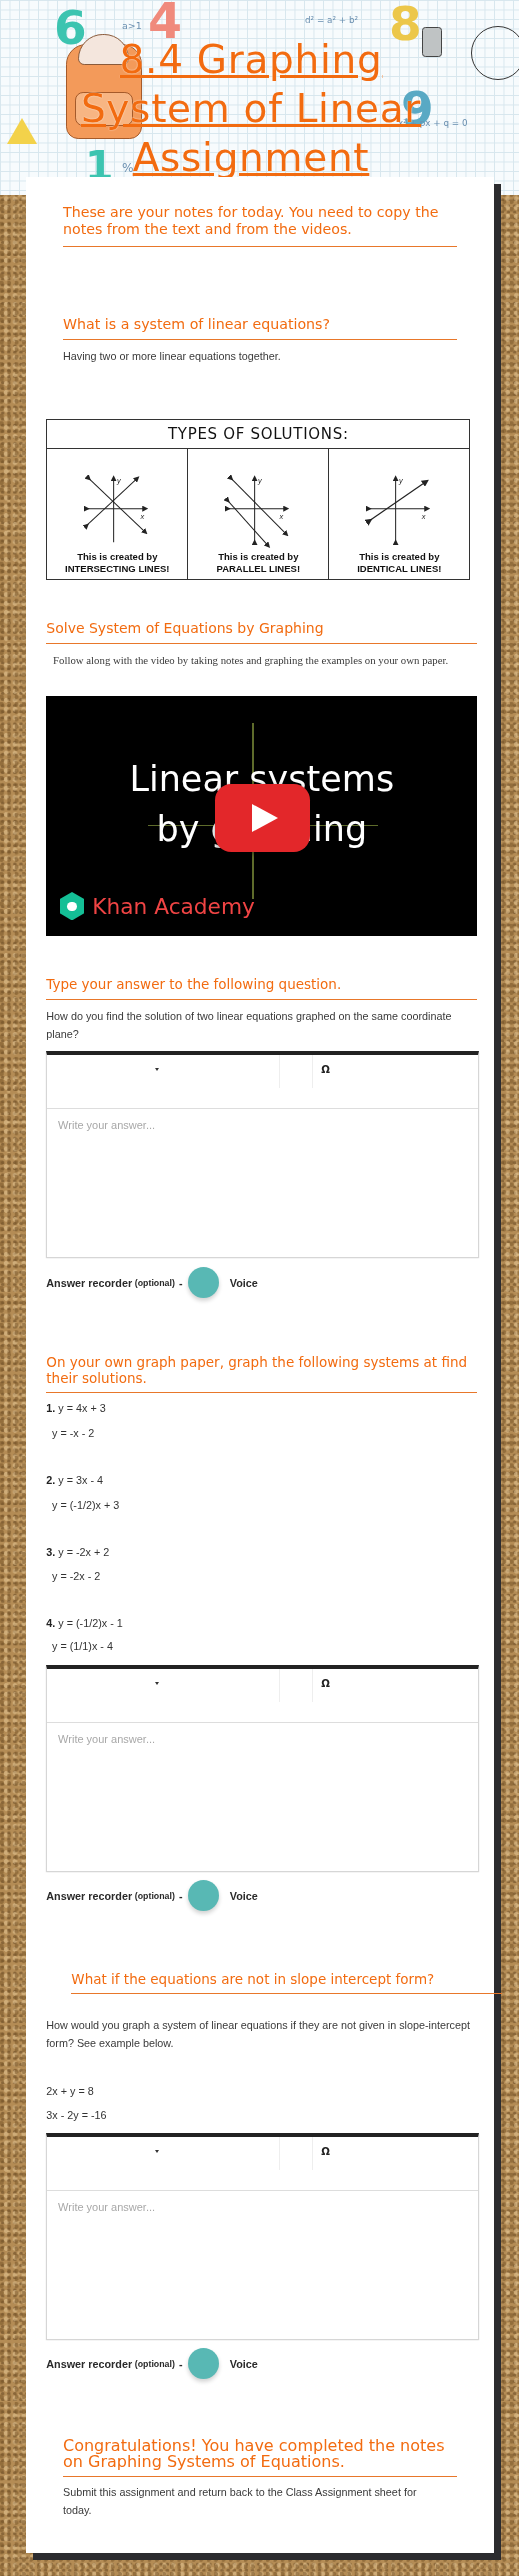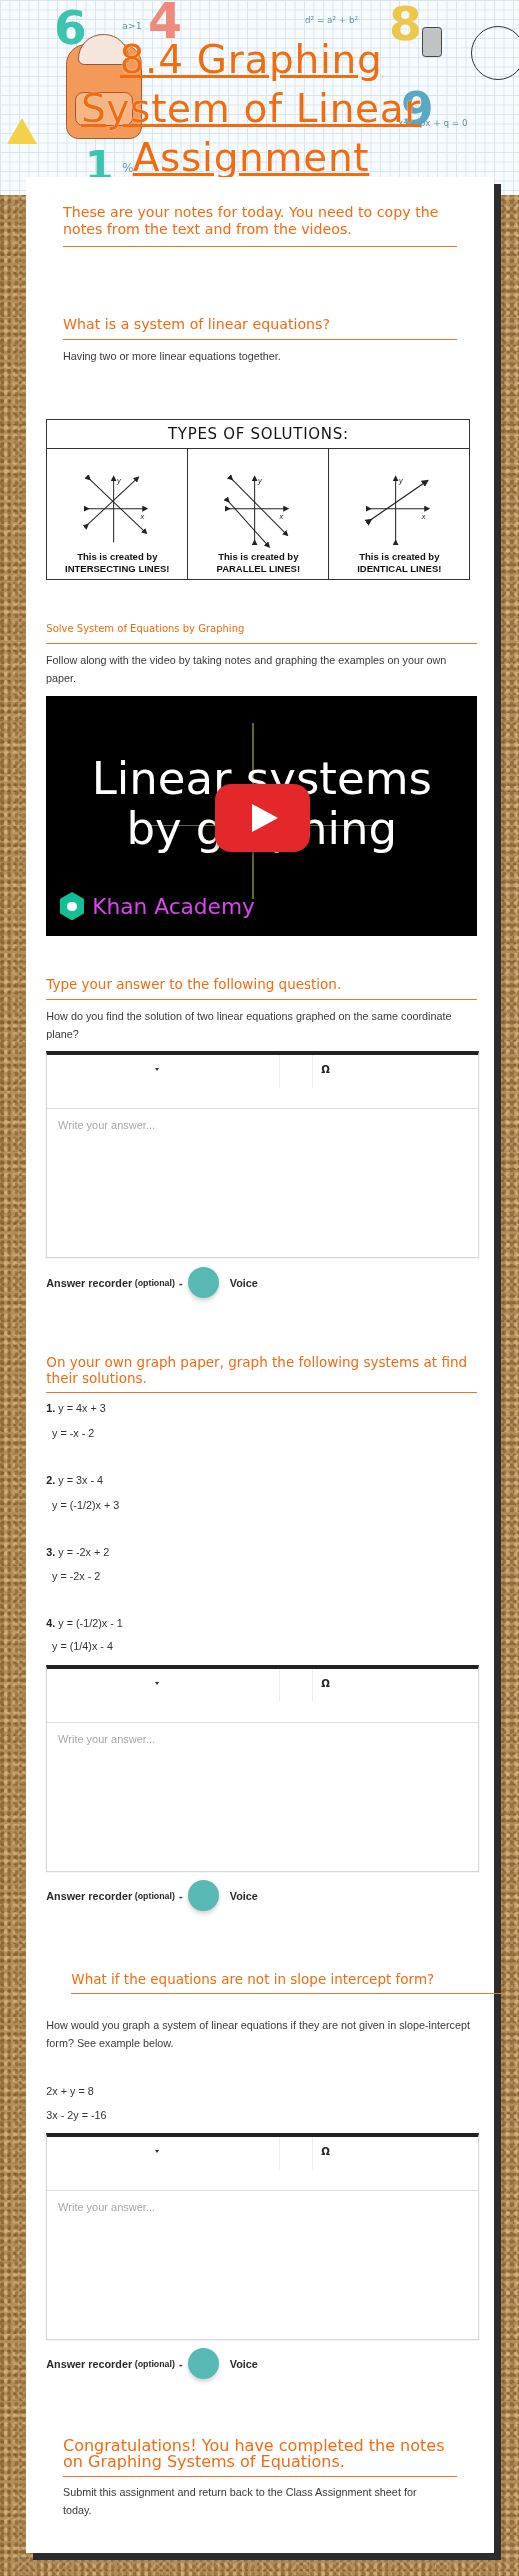--- a/index.html
+++ b/index.html
@@ -55,24 +55,24 @@
   .types { position: absolute; left: 20.3px; top: 242px; width: 424px; height: 161px; border: 1px solid #333; }
   .types-head { height: 29px; border-bottom: 1px solid #333; text-align: center; font-family: "DejaVu Sans", sans-serif; font-size: 15px; line-height: 29px; color: #111; letter-spacing: 0.7px; }
   .types-row { display: flex; height: 130px; }
   .types-cell { flex: 1; border-right: 1px solid #333; position: relative; text-align: center; }
   .types-cell:last-child { border-right: none; }
   .types-cell svg { position: absolute; left: 50%; top: 26px; transform: translateX(-50%); }
   .types-cap { position: absolute; left: 0; right: 0; top: 102px; font-weight: bold; font-size: 9.5px; line-height: 11.5px; color: #111; }
 
   
   .video { position: absolute; left: 20.3px; top: 519px; width: 431px; height: 240px; background: #000; overflow: hidden; }
-  .video-title { position: absolute; left: 0; right: 0; top: 58px; text-align: center; color: #fff; font-size: 45px; line-height: 50px; font-family: "DejaVu Sans", sans-serif; }
+  .video-title { position: absolute; left: 0; right: 0; top: 58px; text-align: center; color: #fff; font-size: 35px; line-height: 50px; font-family: "DejaVu Sans", sans-serif; }
   .yt-play { position: absolute; left: 169px; top: 88px; width: 95px; height: 68px; background: #e3272a; border-radius: 16.2px; box-shadow: 0 1.4px 4.1px rgba(0,0,0,.4); }
   .yt-play::after { content: ""; position: absolute; left: 37px; top: 20.3px; border-left: 26px solid #fff; border-top: 14.2px solid transparent; border-bottom: 14.2px solid transparent; }
-  .ka-logo { position: absolute; left: 13.5px; top: 196px; display: flex; align-items: center; color: #d946ef; font-size: 21.7px; font-family: "DejaVu Sans", sans-serif; }
+  .ka-logo { position: absolute; left: 13.5px; top: 196px; display: flex; align-items: center; color: #ef4444; font-size: 21.7px; font-family: "DejaVu Sans", sans-serif; }
   .ka-hex { width: 24.4px; height: 28.4px; background: #14bf96; clip-path: polygon(50% 0, 100% 25%, 100% 75%, 50% 100%, 0 75%, 0 25%); margin-right: 8.1px; position: relative; }
   .ka-hex::after { content: ""; position: absolute; left: 7.4px; top: 9.5px; width: 9.5px; height: 9.5px; border-radius: 50%; background: #fff; }
   .graph-axis-v { position: absolute; left: 206px; top: 27px; width: 1.4px; height: 176px; background: #7d8f3a; opacity: .75; }
   .graph-axis-h { position: absolute; left: 102px; top: 129px; width: 230px; height: 1.4px; background: #7d8f3a; opacity: .75; }
 
   
   .editor { position: absolute; left: 20.3px; width: 433px; border: 0.7px solid #d6d6d6; border-top: 4.1px solid #222; background: #fff; box-shadow: 0 0.7px 1.4px rgba(0,0,0,.15); }
   .editor-toolbar { height: 54px; position: relative; border-bottom: 1.4px solid #ddd; }
   .tb-dropdown { position: absolute; left: 0; top: 0; width: 233px; height: 32.5px; border-right: 0.7px solid #eee; }
   .tb-dropdown .caret { position: absolute; left: 108px; top: 13px; border-top: 3.4px solid #333; border-left: 2.7px solid transparent; border-right: 2.7px solid transparent; }
@@ -173,22 +173,22 @@
           <text x="84" y="66" font-size="11" font-style="italic" fill="#222">x</text>
         </svg>
         <div class="types-cap">
           <div>This is created by</div>
           <div>IDENTICAL LINES!</div>
         </div>
       </div>
     </div>
   </div>
 
-  <div class="sec-head hand" style="left:20.3px;top:443px;width:431px;font-size:10px;line-height:17.6px;">Solve System of Equations by Graphing</div>
-  <div class="body-text" style="left:20px;top:475px;width:431px;">Follow along with the video by taking notes and graphing the examples on your own paper.</div>
+  <div class="sec-head hand" style="left:20.3px;top:443px;width:431px;font-size:14px;line-height:17.6px;">Solve System of Equations by Graphing</div>
+  <div class="body-text" style="left:27px;top:475px;width:431px;font-family:Liberation Serif, serif;">Follow along with the video by taking notes and graphing the examples on your own paper.</div>
   <div class="video">
     <div class="graph-axis-v"></div>
     <div class="graph-axis-h"></div>
     <div class="video-title">
       <div>Linear systems</div>
       <div>by graphing</div>
     </div>
     <div class="yt-play"></div>
     <div class="ka-logo">
       <div class="ka-hex"></div>
@@ -231,21 +231,21 @@
   <div class="eq" style="left:26px;top:1321px;">y = (-1/2)x + 3</div>
 
   <div class="eq" style="left:20.3px;top:1368px;">
     <b>3.</b> <span>y = -2x + 2</span>
   </div>
   <div class="eq" style="left:26px;top:1392px;">y = -2x - 2</div>
 
   <div class="eq" style="left:20.3px;top:1439px;">
     <b>4.</b> <span>y = (-1/2)x - 1</span>
   </div>
-  <div class="eq" style="left:26px;top:1462px;">y = (1/4)x - 4</div>
+  <div class="eq" style="left:26px;top:1462px;">y = (1/1)x - 4</div>
 
   <div class="editor" style="top:1488px;">
     <div class="editor-toolbar">
       <div class="tb-dropdown">
           <span class="caret"></span>
         </div>
       <div class="tb-blank"></div>
       <span class="tb-omega">Ω</span>
     </div>
     <div class="editor-area">

